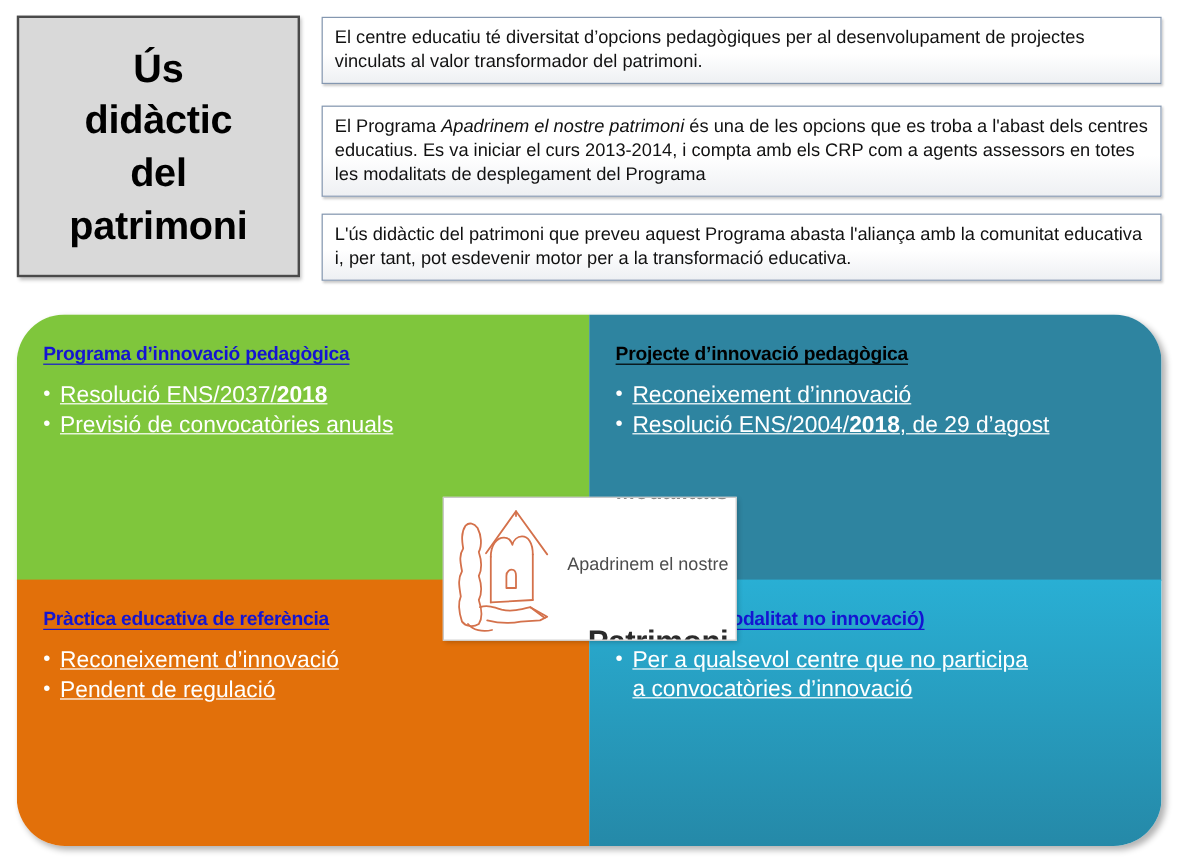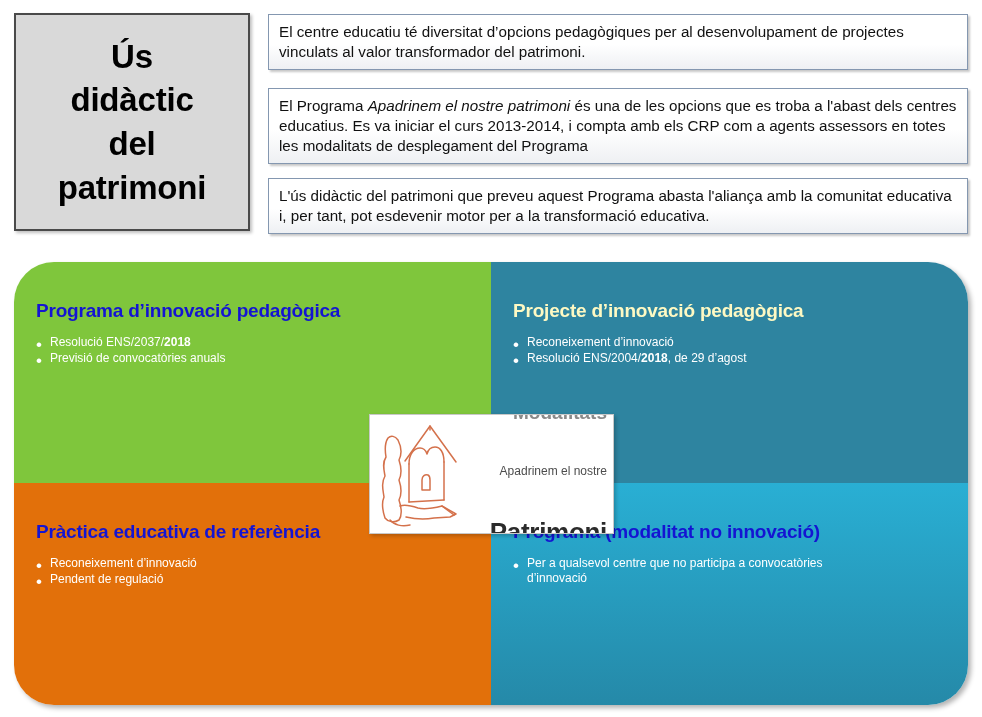--- a/index.html
+++ b/index.html
@@ -82,40 +82,42 @@
     height: 222px;
     box-sizing: border-box;
     padding: 24px 22px 10px 22px;
   }
   #quad-tl { left: 0;     top: 0;    }
   #quad-tr { left: 477px; top: 0;    }
   #quad-bl { left: 0;     top: 221px; height: 222px; }
   #quad-br { left: 477px; top: 221px; height: 222px; }
 
   .quad-heading {
-    font-size: 19px;
+    font-size: 16px;
     font-weight: bold;
     color: #1414d2;
+    text-decoration: underline;
     text-underline-offset: 3px;
-    margin: 15px 0 13px 0;
+    margin: 1px 0 13px 0;
     letter-spacing: -0.2px;
     line-height: 1.1;
   }
   .quad-list {
     list-style: none;
     margin: 0;
     padding: 0;
   }
   .quad-list li {
     position: relative;
     color: #ffffff;
-    font-size: 12px;
+    font-size: 19px;
     line-height: 1.30;
     padding-left: 14px;
     margin-bottom: 1px;
+    text-decoration: underline;
   }
   .quad-list li::before {
     content: "\2022";
     position: absolute;
     left: 0;
     top: -1px;
     font-size: 17px;
   }
   .quad-list b { font-weight: bold; }
 
@@ -151,21 +153,21 @@
     gap: 40px;
   }
   #logo-modalitats {
     font-size: 19px;
     font-weight: bold;
     color: #8a8a8a;
     line-height: 1.12;
     margin-bottom: 2px;
   }
   #logo-apadrinem {
-    font-size: 12px;
+    font-size: 15px;
     color: #4d4d4d;
     line-height: 1.12;
   }
   #logo-patrimoni {
     font-size: 26px;
     font-weight: bold;
     color: #2b2b2b;
     line-height: 1.08;
     letter-spacing: -0.3px;
   }
@@ -200,21 +202,21 @@
 
   <div class="quad" id="quad-tl" style="background: rgb(127, 198, 60);">
     <div class="quad-heading" style="color: rgb(20, 20, 210);">Programa d’innovació pedagògica</div>
     <ul class="quad-list">
       <li><span>Resolució ENS/2037/</span><b>2018</b><span></span></li>
       <li><span>Previsió de convocatòries anuals</span><b></b><span></span></li>
     </ul>
   </div>
 
   <div class="quad" id="quad-tr" style="background: rgb(46, 132, 160);">
-    <div class="quad-heading" style="color: #fef9c3;">Projecte d’innovació pedagògica</div>
+    <div class="quad-heading" style="color: #000000;">Projecte d’innovació pedagògica</div>
     <ul class="quad-list">
       <li><span>Reconeixement d’innovació</span><b></b><span></span></li>
       <li><span>Resolució ENS/2004/</span><b>2018</b><span>, de 29 d’agost</span></li>
     </ul>
   </div>
 
   <div class="quad" id="quad-bl" style="background: rgb(226, 112, 10);">
     <div class="quad-heading" style="color: rgb(20, 20, 210);">Pràctica educativa de referència</div>
     <ul class="quad-list">
       <li><span>Reconeixement d’innovació</span><b></b><span></span></li>

